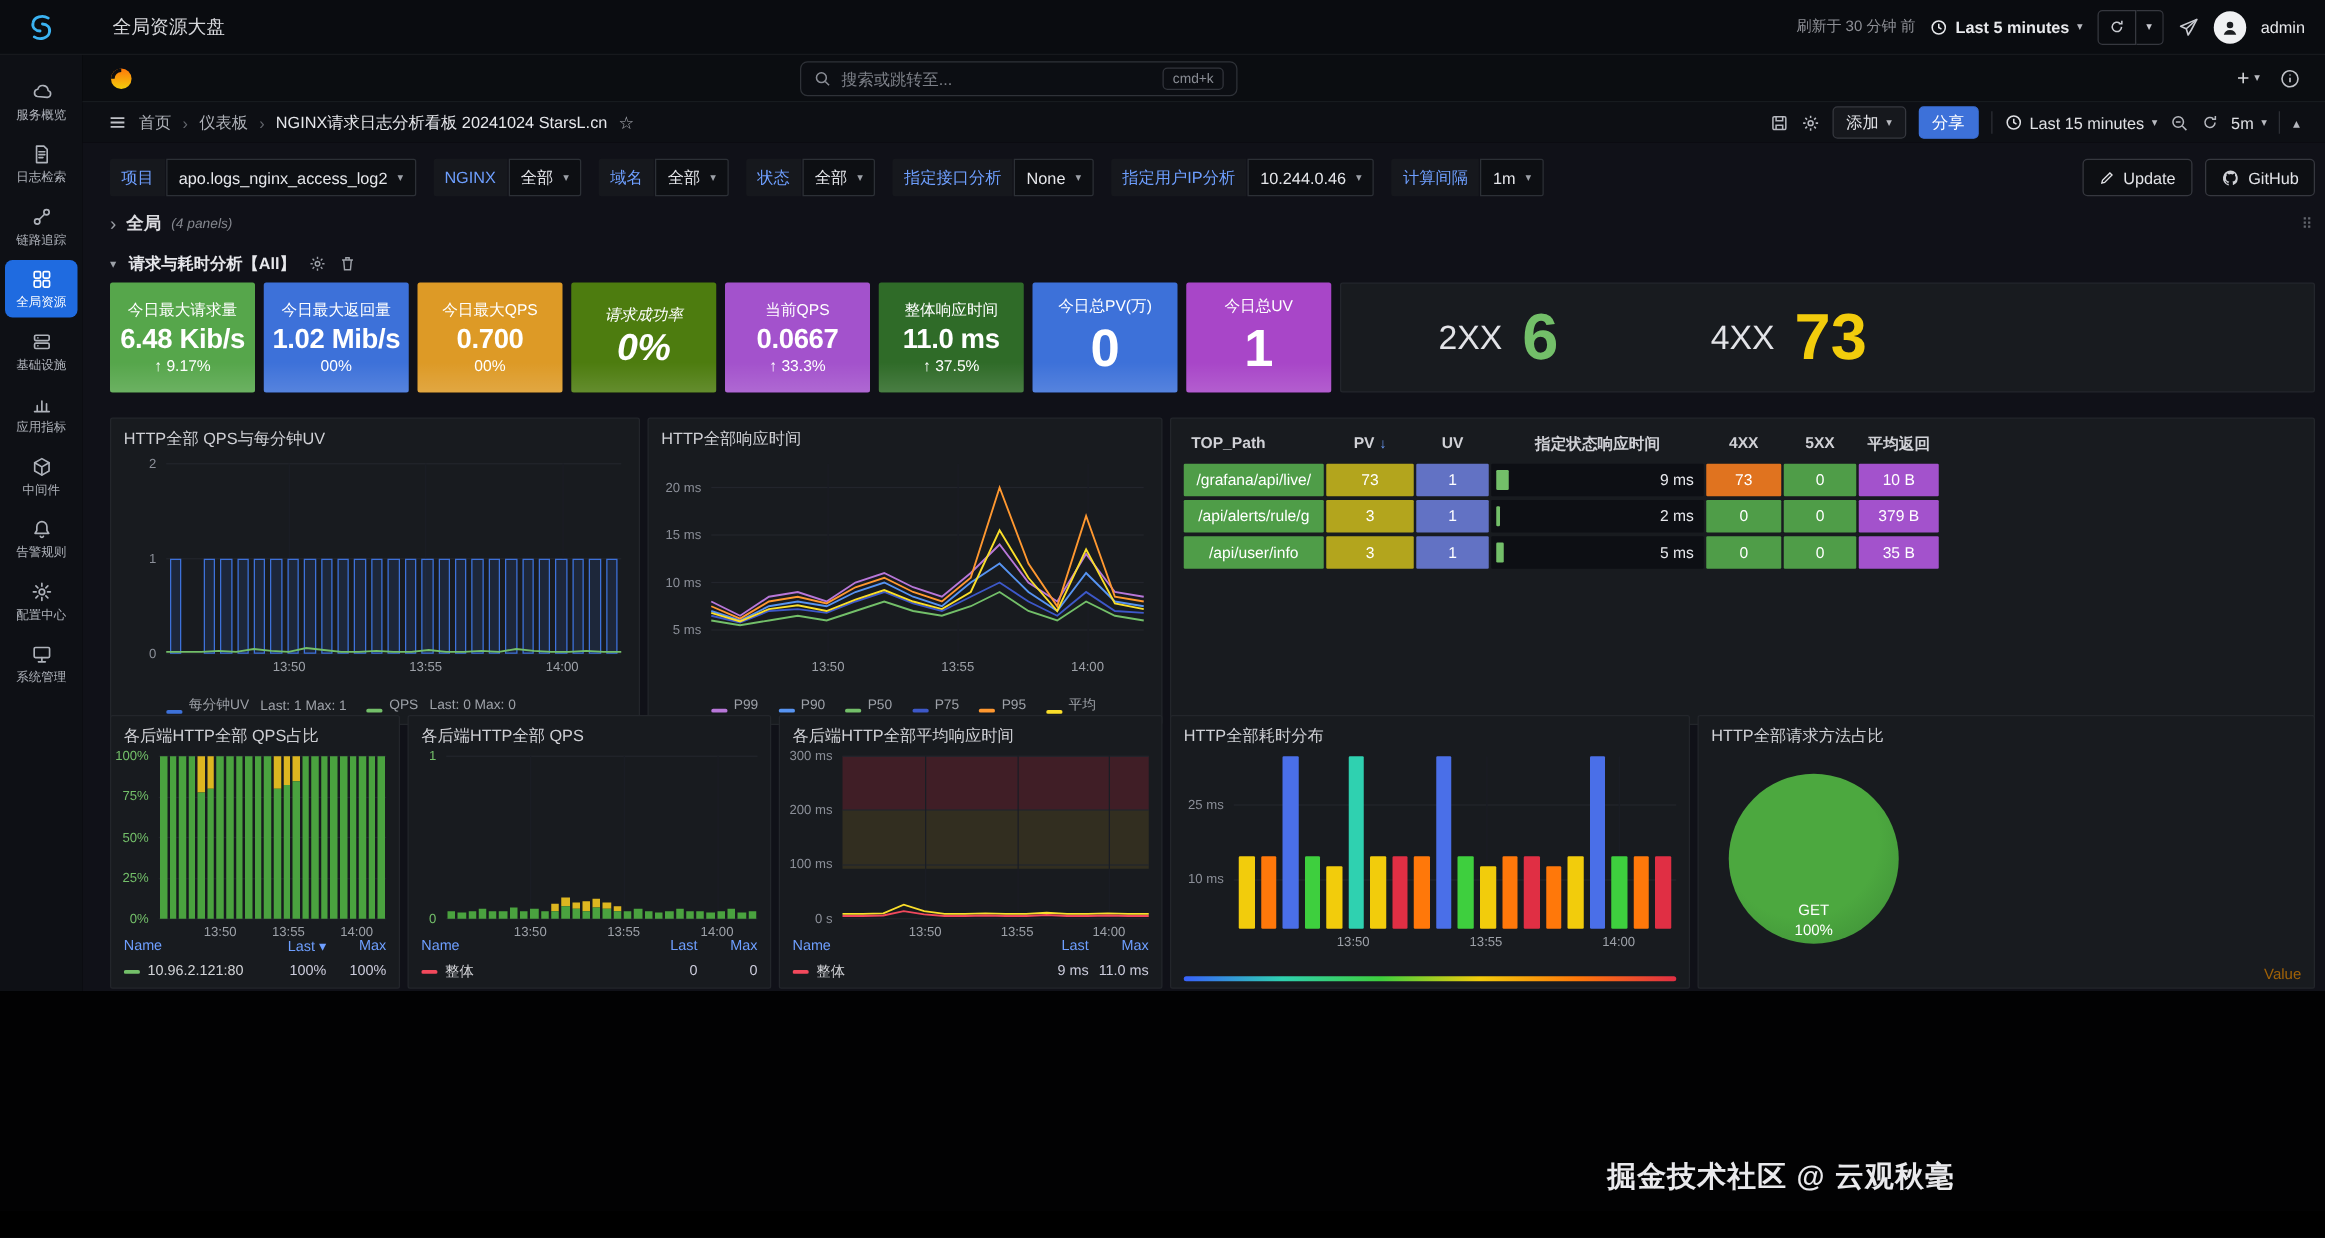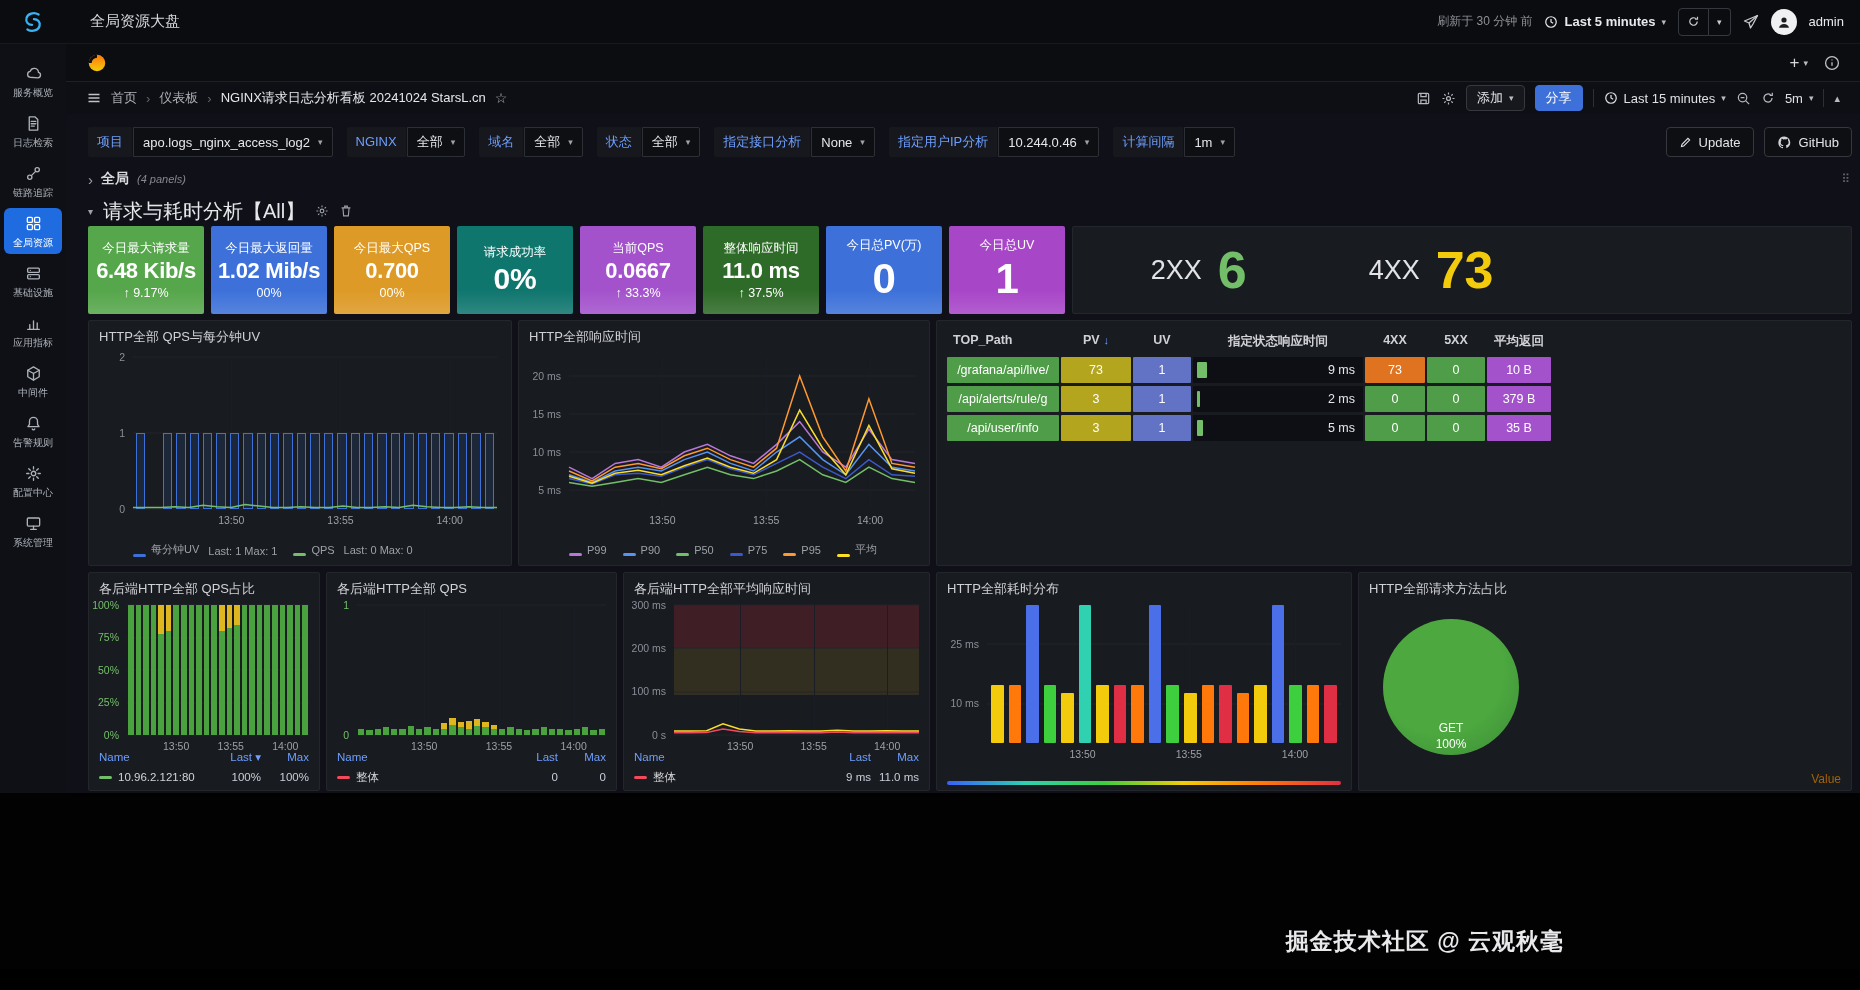--- a/index.html
+++ b/index.html
@@ -64,41 +64,41 @@
   .f-caret{font-size:9px;color:#9da1a8}
   .filters-right{margin-left:auto;display:flex;gap:10px}
   .dbtn{height:30px;border:1px solid #36383f;background:#0d0f13;border-radius:4px;color:#e3e4e8;
     display:flex;align-items:center;gap:7px;padding:0 12px;cursor:pointer;font-size:13px}
   #globalRow{position:absolute;left:22px;top:54px;right:10px;height:22px;display:flex;align-items:center;gap:8px}
   .rchev{color:#9da1a8;font-size:15px;cursor:pointer}
   #globalTitle{font-size:14px;font-weight:bold;color:#dadbdf;cursor:pointer}
   #globalNote{font-size:11px;font-style:italic;color:#85888f}
   .drag{margin-left:auto;color:#62656c;font-size:12px;cursor:grab}
   #sectionRow{position:absolute;left:22px;top:84px;height:26px;display:flex;align-items:center;gap:10px}
-  #sectionTitle{font-size:20px;font-weight:normal;color:#e6e7eb;cursor:pointer}
+  #sectionTitle{font-size:13px;font-weight:bold;color:#e6e7eb;cursor:pointer}
   .srow-icon{color:#9da1a8}
   
   #statsRow{position:absolute;left:22px;top:112px;right:8px;height:88px;display:flex;gap:7px}
   .stat{width:116px;border-radius:2px;display:flex;flex-direction:column;align-items:center;
     justify-content:center;gap:2px;position:relative;overflow:hidden;color:#fff}
   .stat::after{content:"";position:absolute;left:0;right:0;bottom:0;height:24px;
     background:linear-gradient(to top,rgba(255,255,255,.13),rgba(255,255,255,0));pointer-events:none}
   .s-title{font-size:12.5px;text-align:center;line-height:1.2;z-index:1}
   .s-value{font-size:22px;font-weight:bold;z-index:1;letter-spacing:-.3px}
   .stat.big .s-value{font-size:42px}
   .stat.lg .s-value{font-size:30px}
   .s-delta{font-size:12.5px;z-index:1}
   .status-panel{flex:1;background:#181b1f;border:1px solid #23262c;border-radius:2px;position:relative}
   .sgroup{position:absolute;top:0;bottom:0;display:flex;align-items:center;gap:16px}
   .sg0{left:10%}.sg1{left:38%}
   .sg-label{font-size:27px;color:#e2e3e7}
   .sg-value{font-size:52px;font-weight:bold}
   
   .prow{position:absolute;left:22px;right:8px;display:flex;gap:6px}
-  #chartsRow{top:206px;height:246px}
+  #chartsRow{top:220px;height:246px}
   #bottomRow{top:458px;height:219px}
   .panel{background:#181b1f;border:1px solid #23262b;border-radius:2px;position:relative;overflow:visible}
   .panel-title{padding:7px 10px 0 10px;font-size:13px;font-weight:500;color:#d0d1d6;white-space:nowrap;
     overflow:hidden;text-overflow:ellipsis}
   .plot{position:absolute;left:44px;right:14px;top:36px;height:152px}
   .gl{position:absolute;left:0;right:0;height:1px;background:#22252c;transform:translateY(.5px)}
   .vl{position:absolute;top:0;bottom:0;width:1px;background:#1a1d24}
   .ylab{position:absolute;right:100%;margin-right:8px;transform:translateY(50%);font-size:10.5px;
     color:#8b8f98;white-space:nowrap;line-height:1}
   .xlab{position:absolute;top:100%;margin-top:5px;transform:translateX(-50%);font-size:10.5px;color:#9da1a8}
@@ -270,20 +270,30 @@
       <defs>
           <linearGradient id="glg" x1="0" y1="1" x2="0" y2="0">
         <stop offset="0" stop-color="#f2cc0c"></stop>
             <stop offset="1" stop-color="#ff780a"></stop>
       </linearGradient>
         </defs>
       <circle cx="12" cy="12" r="9" fill="url(#glg)"></circle>
       <path d="M12 3a9 9 0 0 0-9 9h3.2A5.8 5.8 0 0 1 12 6.2z" fill="#0b0d11"></path>
     </svg>
   </span>
+  <div id="gsearch">
+    <span class="icon" style="color:#8a8d95">
+      <svg viewBox="0 0 16 16" width="14" height="14" fill="none" stroke="currentColor" stroke-width="1.4">
+          <circle cx="7" cy="7" r="4.5"></circle>
+          <path d="M10.5 10.5L14 14"></path>
+        </svg>
+    </span>
+    <input placeholder="搜索或跳转至..." style="">
+    <span class="kbd">cmd+k</span>
+  </div>
   <div class="gnav-right">
     <span style="display:flex;align-items:center;gap:4px">
       <span class="plus">+</span>
       <span class="caret">▾</span>
     </span>
     <span class="icon">
       <svg viewBox="0 0 16 16" width="16" height="16" fill="none" stroke="currentColor" stroke-width="1.3">
           <circle cx="8" cy="8" r="6.4"></circle>
           <path d="M8 7.2v3.6"></path>
           <circle cx="8" cy="4.9" r=".6" fill="currentColor" stroke="none"></circle>
@@ -458,21 +468,21 @@
       <div class="stat" style="background: rgb(61, 113, 217);">
         <div class="s-title">今日最大返回量</div>
         <div class="s-value">1.02 Mib/s</div>
         <div class="s-delta">00%</div>
       </div>
       <div class="stat" style="background: rgb(221, 154, 38);">
         <div class="s-title">今日最大QPS</div>
         <div class="s-value">0.700</div>
         <div class="s-delta">00%</div>
       </div>
-      <div class="stat lg" style="background: #0f766e;">
+      <div class="stat lg" style="background: #4d7c0f; font-style: italic;">
         <div class="s-title">请求成功率</div>
         <div class="s-value">0%</div>
       </div>
       <div class="stat" style="background: rgb(163, 82, 204);">
         <div class="s-title">当前QPS</div>
         <div class="s-value">0.0667</div>
         <div class="s-delta">↑ 33.3%</div>
       </div>
       <div class="stat" style="background: rgb(47, 107, 40);">
         <div class="s-title">整体响应时间</div>

